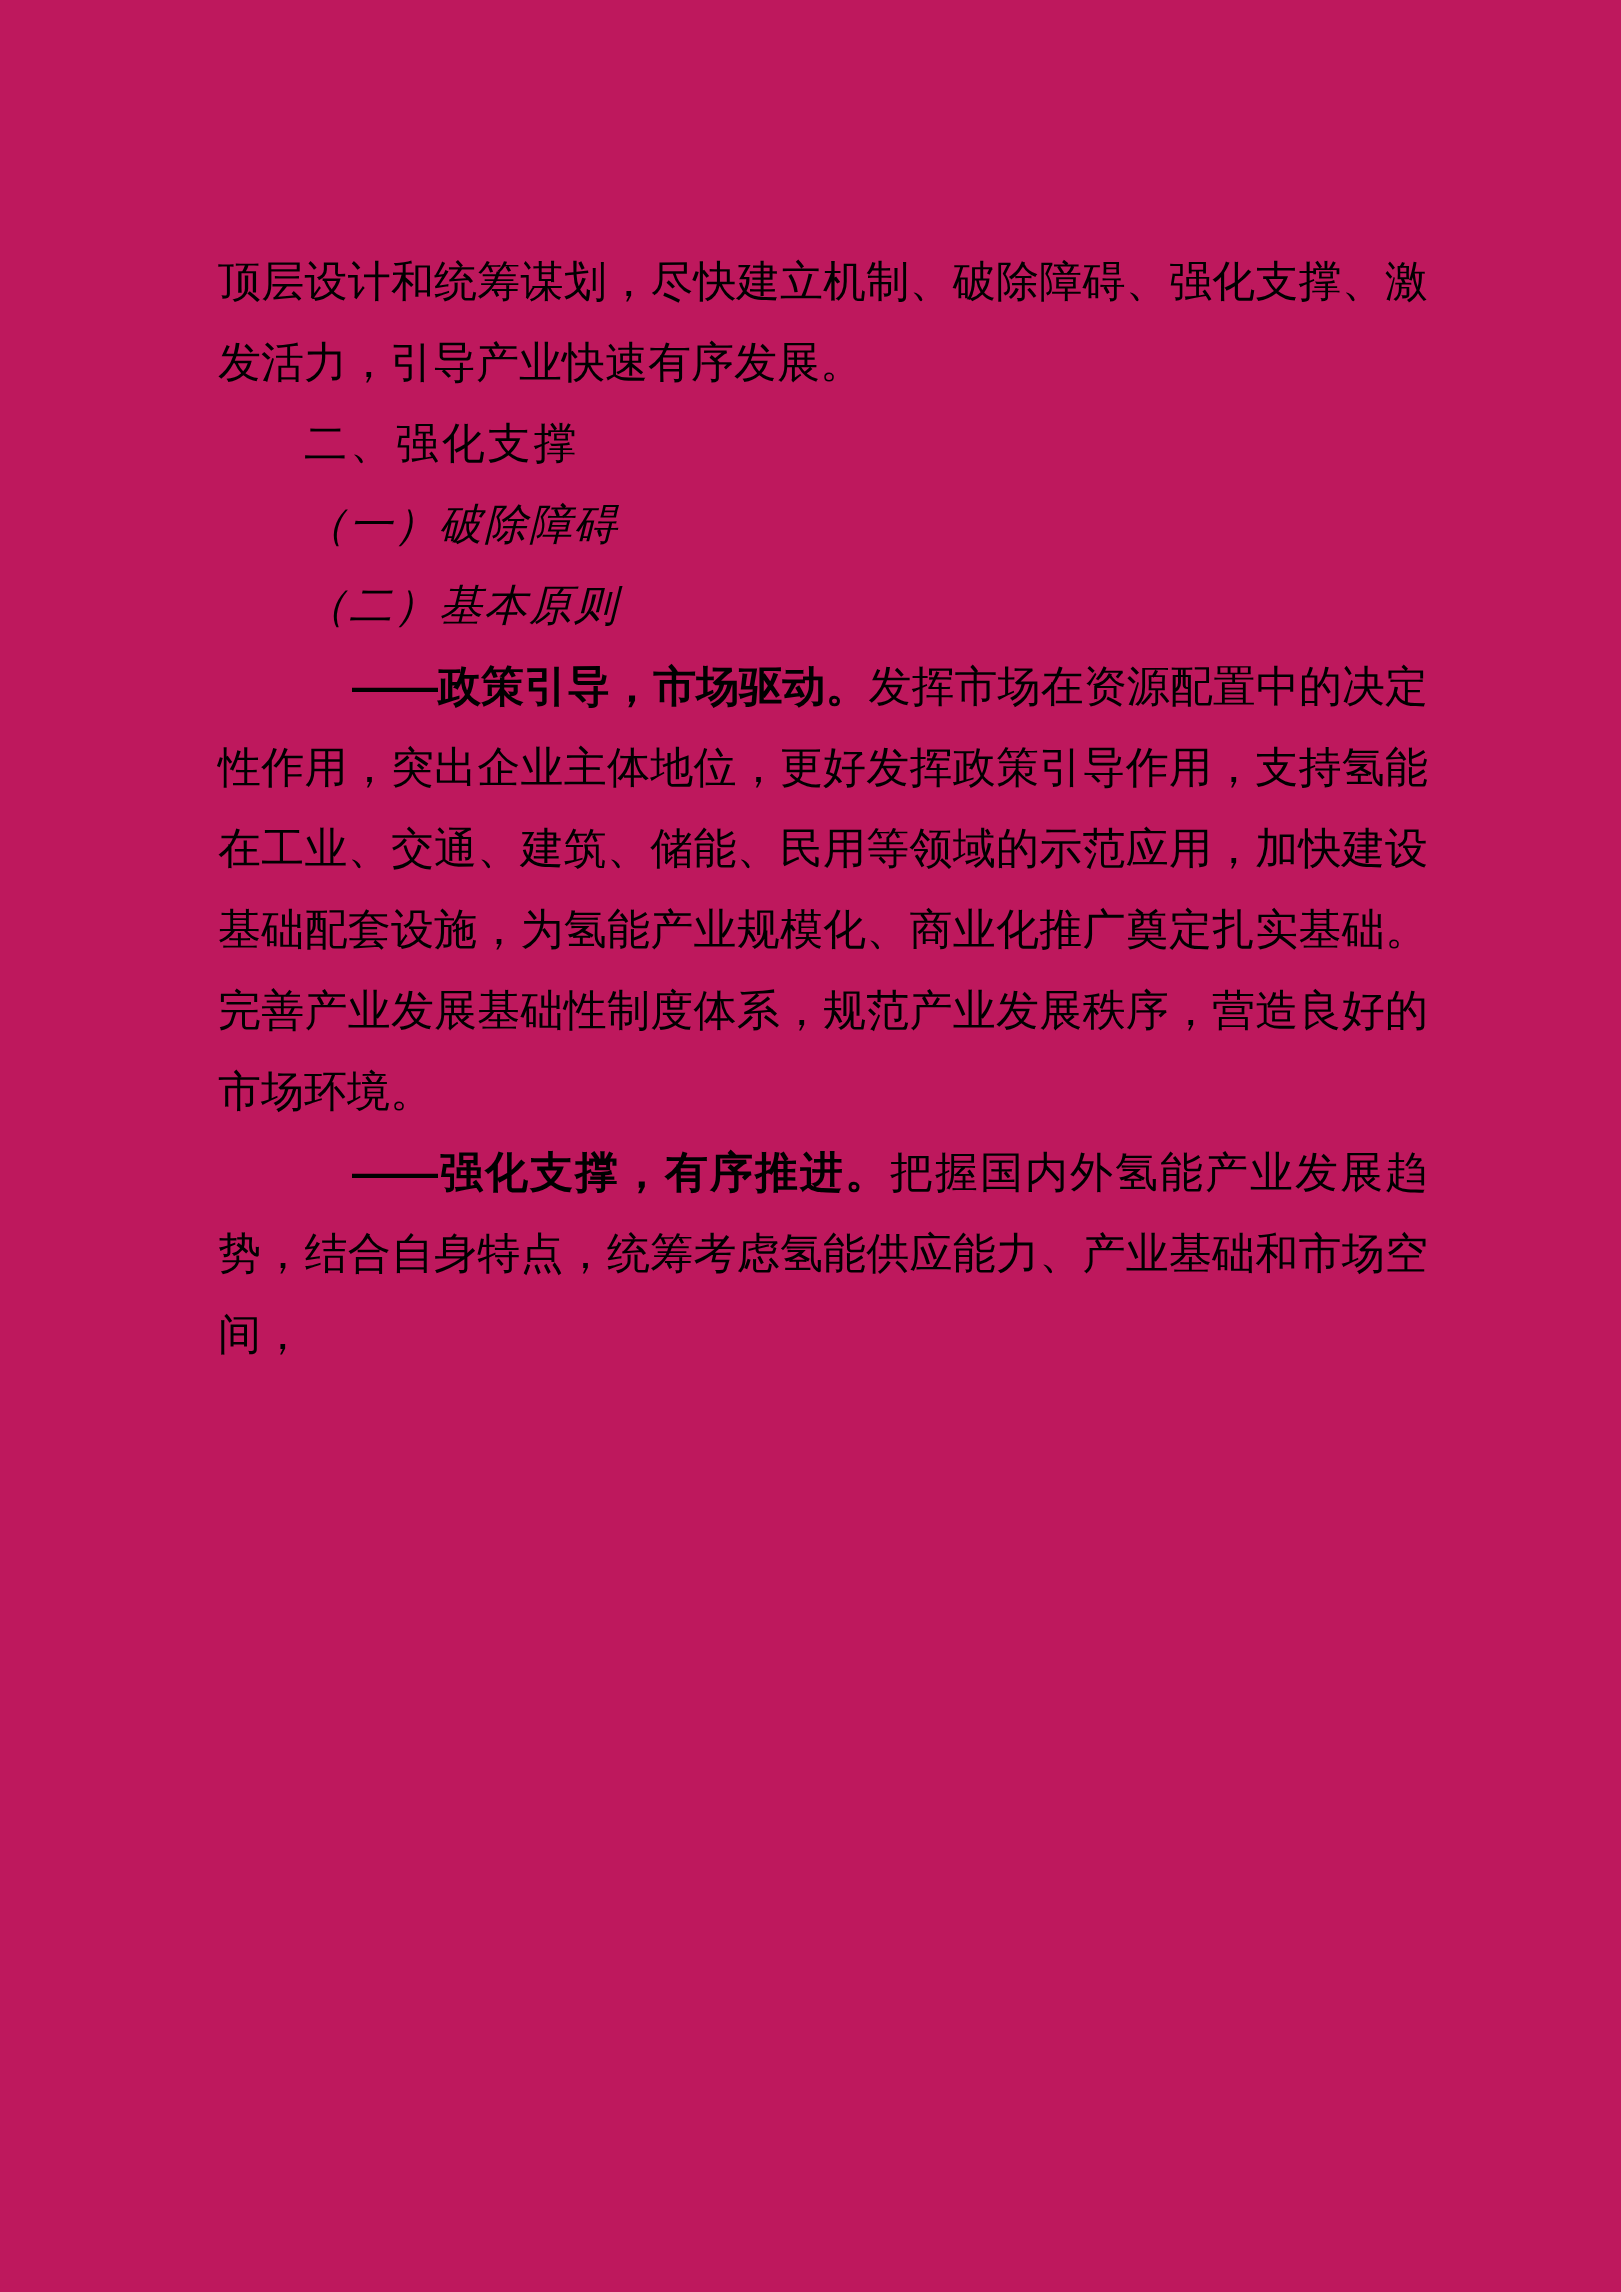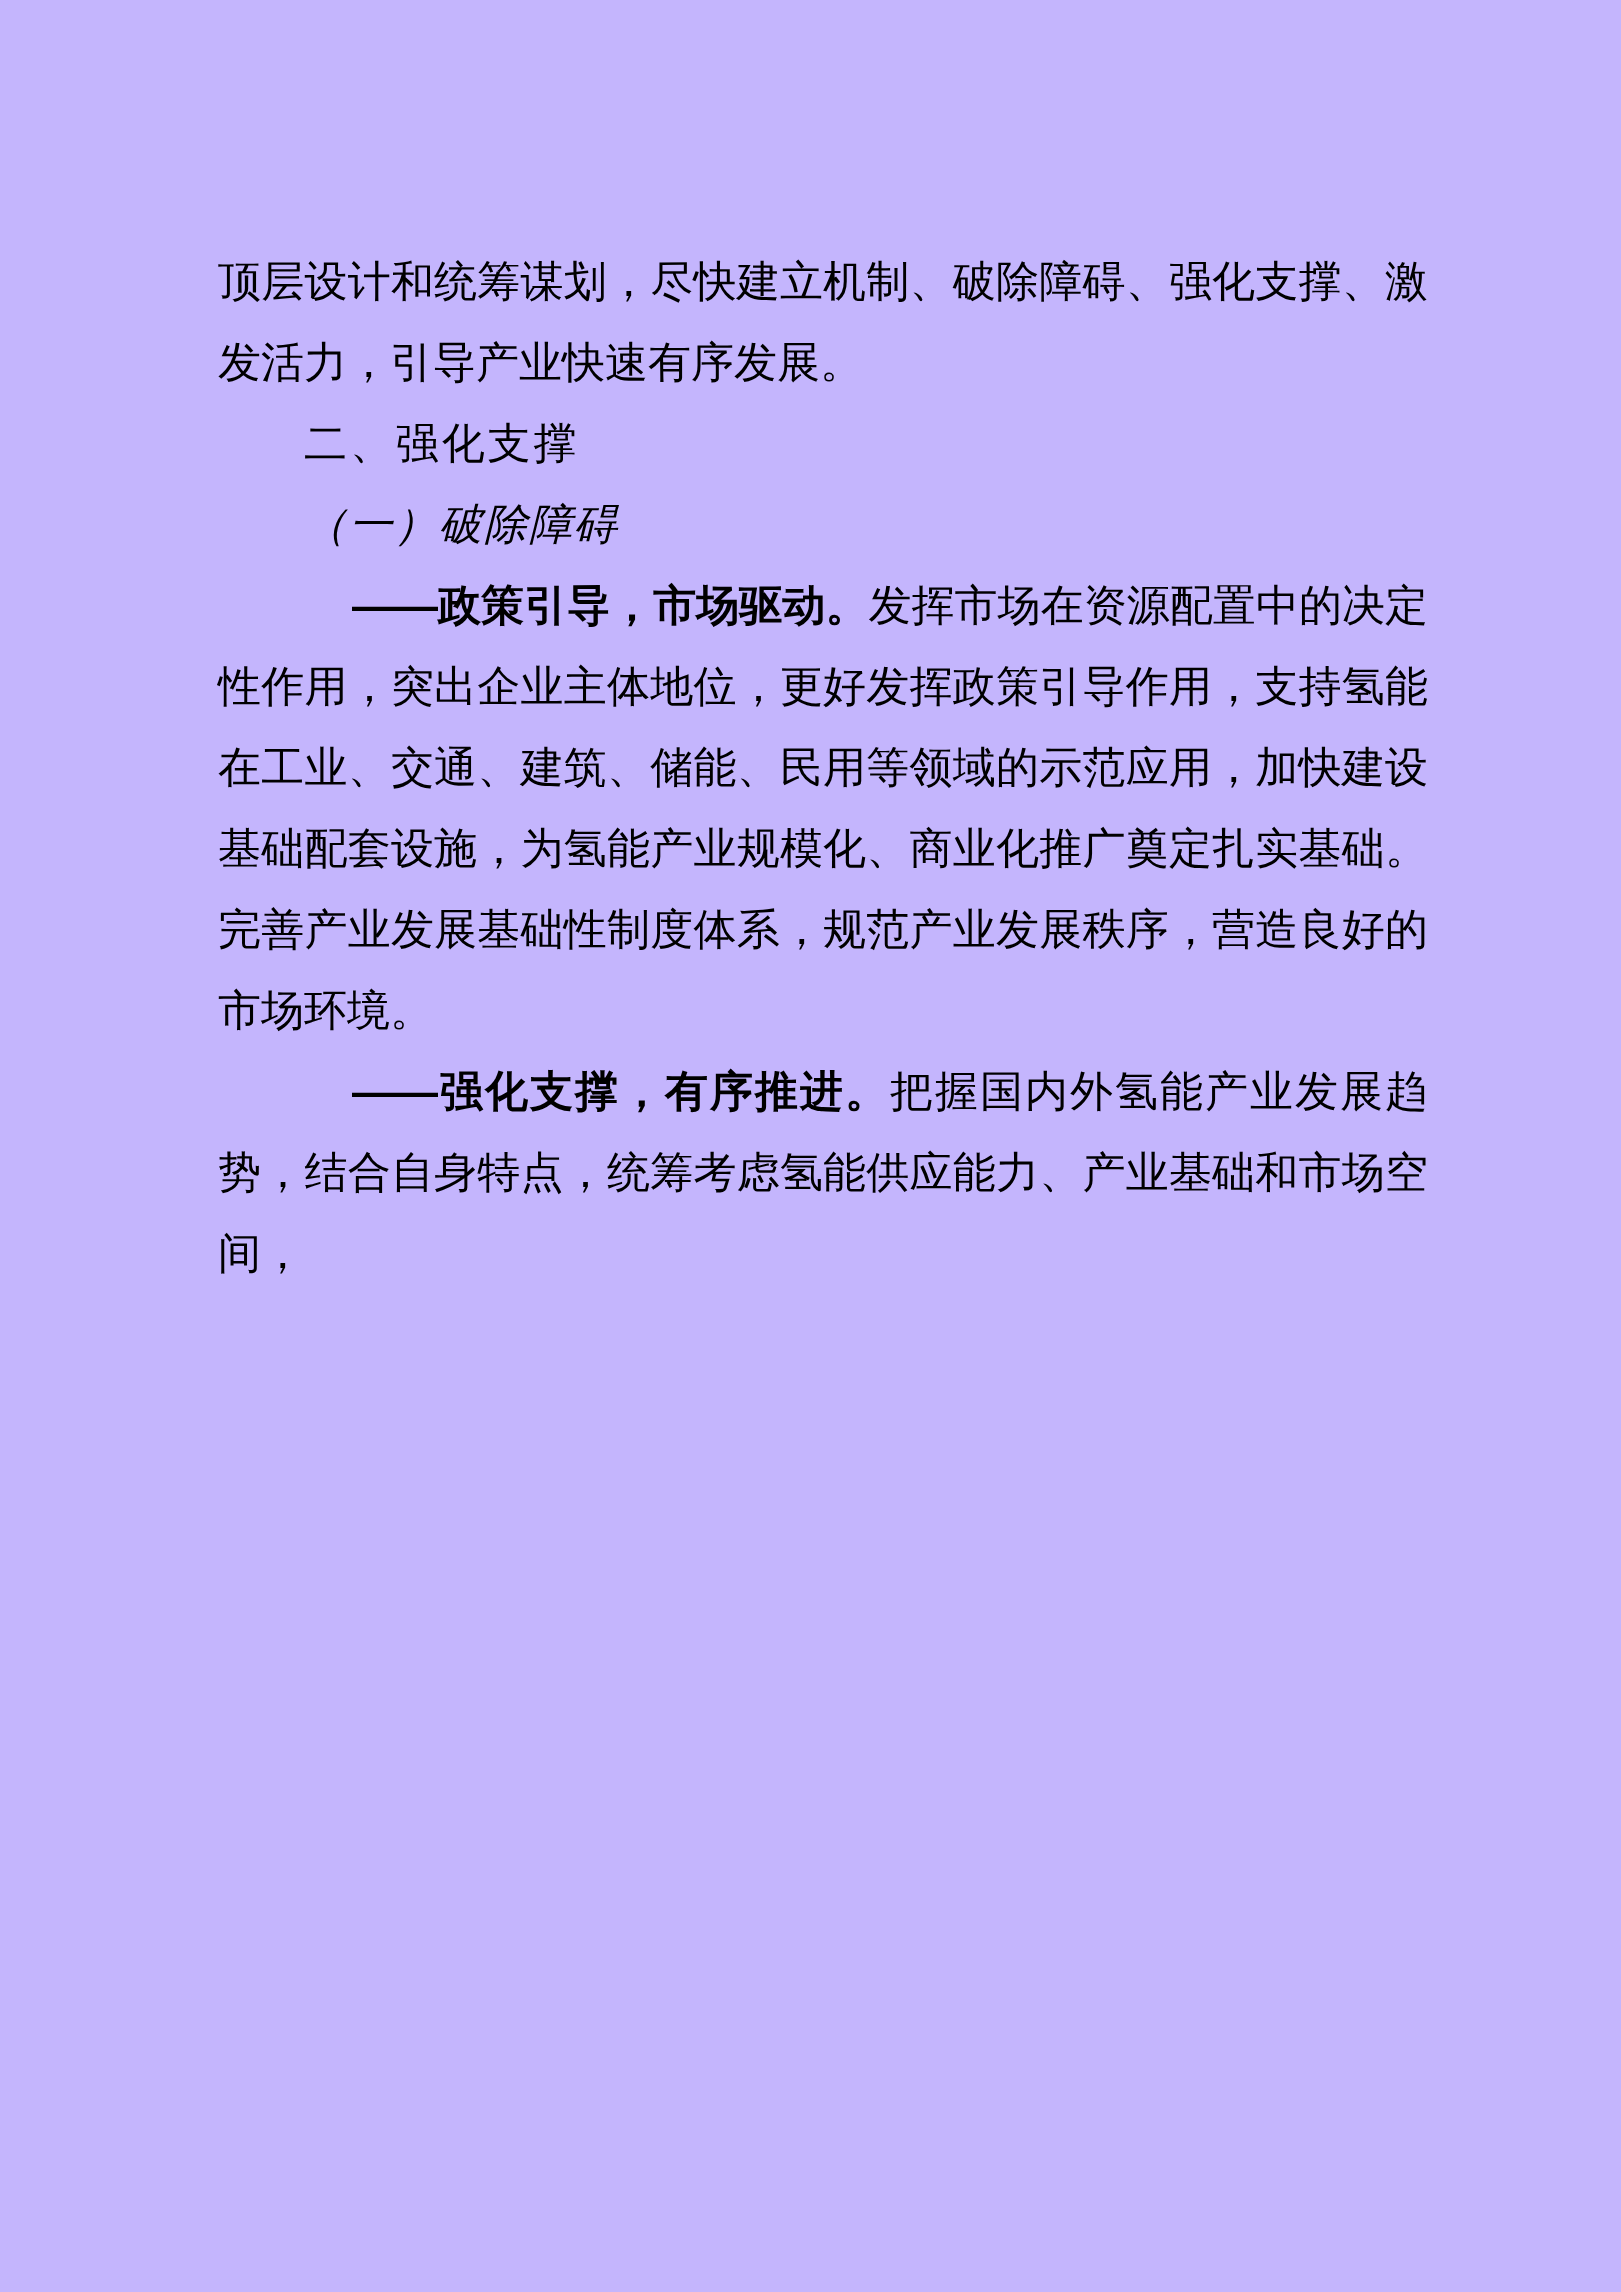--- a/index.html
+++ b/index.html
@@ -5,21 +5,21 @@
   html, body {
     margin: 0;
     padding: 0;
     background: #e8e8e8;
   }
   .page {
     position: relative;
     width: 1621px;
     height: 2293px;
     margin: 0 auto;
-    background: #c4b5fd;
+    background: #be185d;
     overflow: hidden;
   }
   .doc {
     box-sizing: border-box;
     position: absolute;
     top: 241px;
     left: 218px;
     width: 1210px;
     color: #000000;
     font-family: "Liberation Sans", sans-serif;
@@ -65,20 +65,21 @@
 <div class="page">
   <main class="doc">
 
     <p class="body">顶层设计和统筹谋划，尽快建立机制、破除障碍、强化支撑、激发活力，引导产业快速有序发展。</p>
 
     <h2 class="h-section indent">二、强化支撑</h2>
 
     <h3 class="h-sub indent">（一）破除障碍</h3>
 
 
+    <h3 class="h-sub indent">（二）基本原则</h3>
 
     <p class="body indent"><strong class="lead">——政策引导，市场驱动。</strong><span>发挥市场在资源配置中的决定性作用，突出企业主体地位，更好发挥政策引导作用，支持氢能在工业、交通、建筑、储能、民用等领域的示范应用，加快建设基础配套设施，为氢能产业规模化、商业化推广奠定扎实基础。完善产业发展基础性制度体系，规范产业发展秩序，营造良好的市场环境。</span></p>
 
     <p class="body indent"><strong class="lead">——强化支撑，有序推进。</strong><span>把握国内外氢能产业发展趋势，结合自身特点，统筹考虑氢能供应能力、产业基础和市场空间，</span></p>
 
   </main>
 </div>
 
 
 </body></html>

